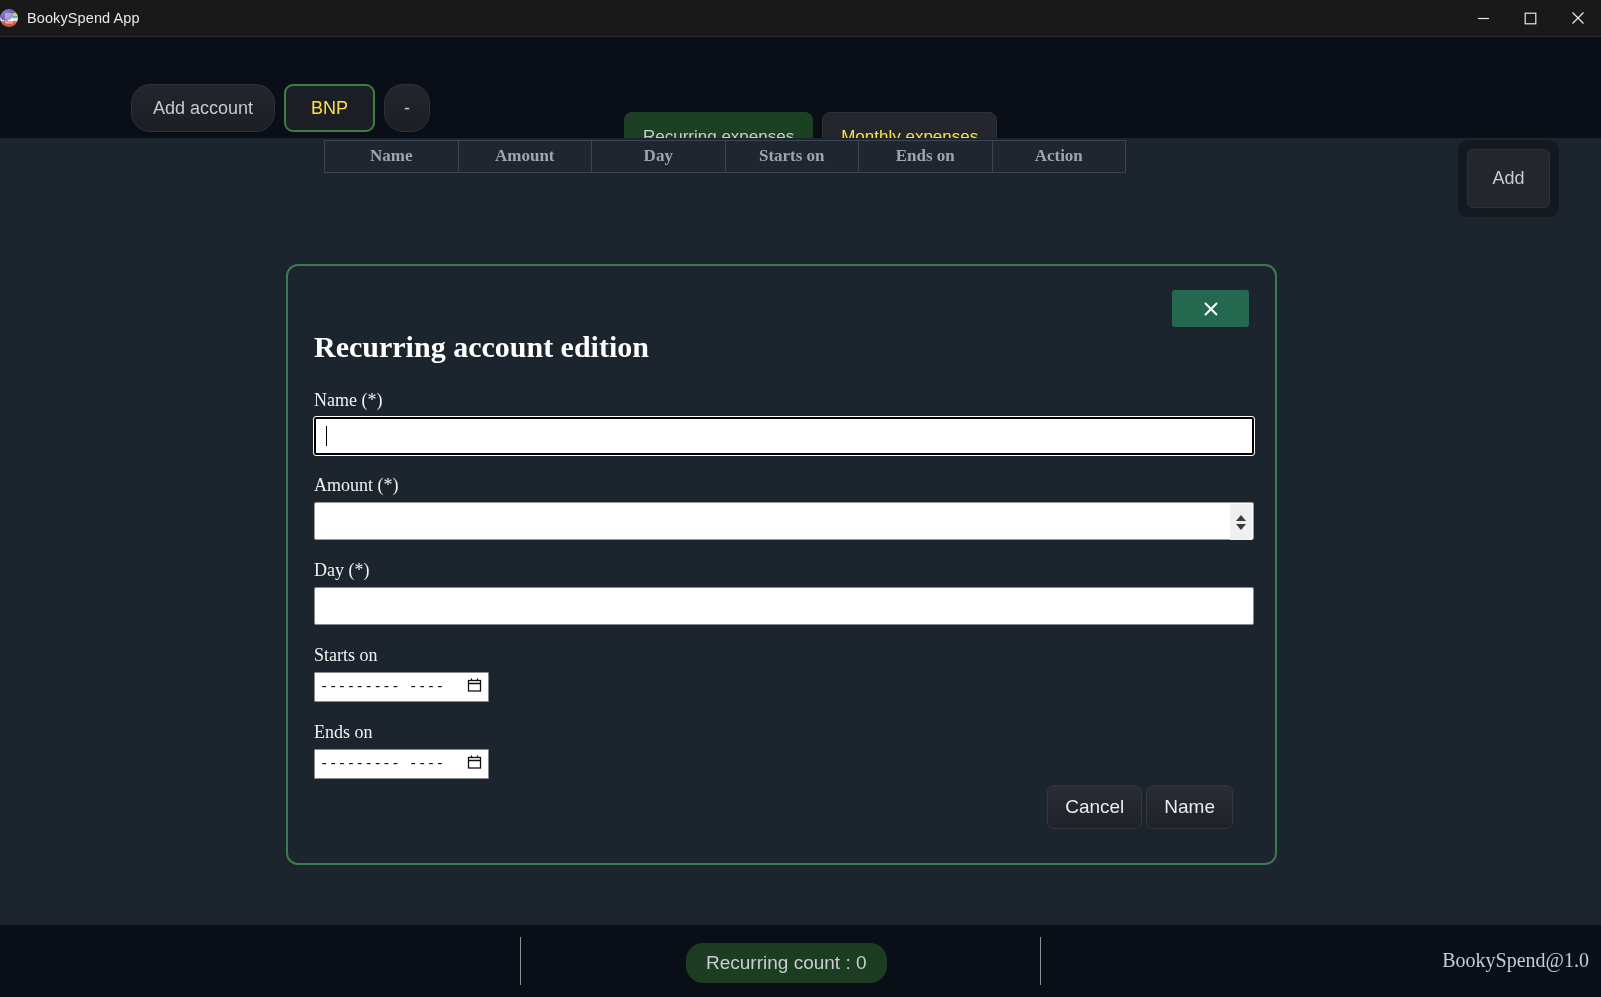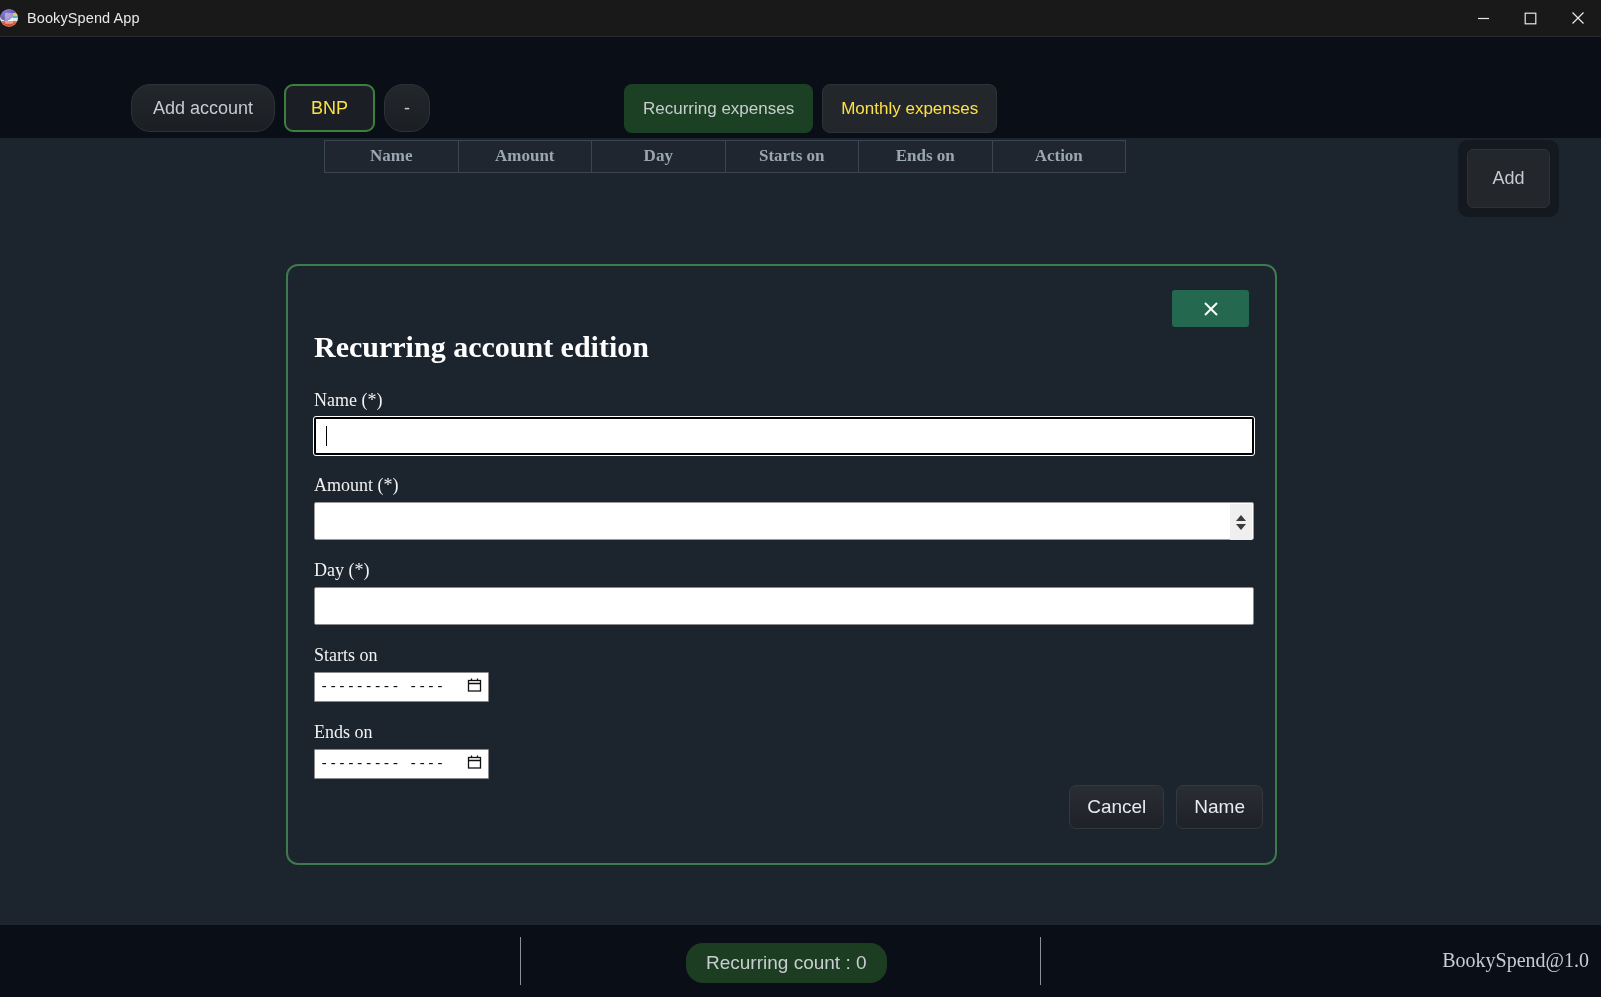--- a/index.html
+++ b/index.html
@@ -119,20 +119,21 @@
   }
   .tab {
     border-radius: 8px;
     font-size: 17px;
     font-family: "Liberation Sans", sans-serif;
     padding: 13px 18px;
     line-height: 21px;
     color: #c0c4c9;
     cursor: pointer;
     border: 1px solid transparent;
+    margin-top: 28px;
   }
   .tab-active {
     background: #1b4023;
     color: #c8cdd0;
   }
   .tab-inactive {
     background: #23262b;
     border: 1px solid #2e3238;
     color: #fde047;
   }
@@ -329,24 +330,24 @@
   .calendar-icon {
     position: absolute;
     right: 6px;
     top: 50%;
     transform: translateY(-50%);
     cursor: pointer;
   }
 
   .modal-actions {
     position: absolute;
-    right: 12px;
+    right: 42px;
     bottom: 34px;
     display: flex;
-    gap: 12px;
+    gap: 4px;
   }
   .btn-action {
     background: linear-gradient(#2a2e34, #1e2228);
     border: 1px solid #34383f;
     border-radius: 7px;
     color: #e8eaec;
     font-size: 19px;
     font-family: "Liberation Sans", sans-serif;
     padding: 10px 17px;
     cursor: pointer;

